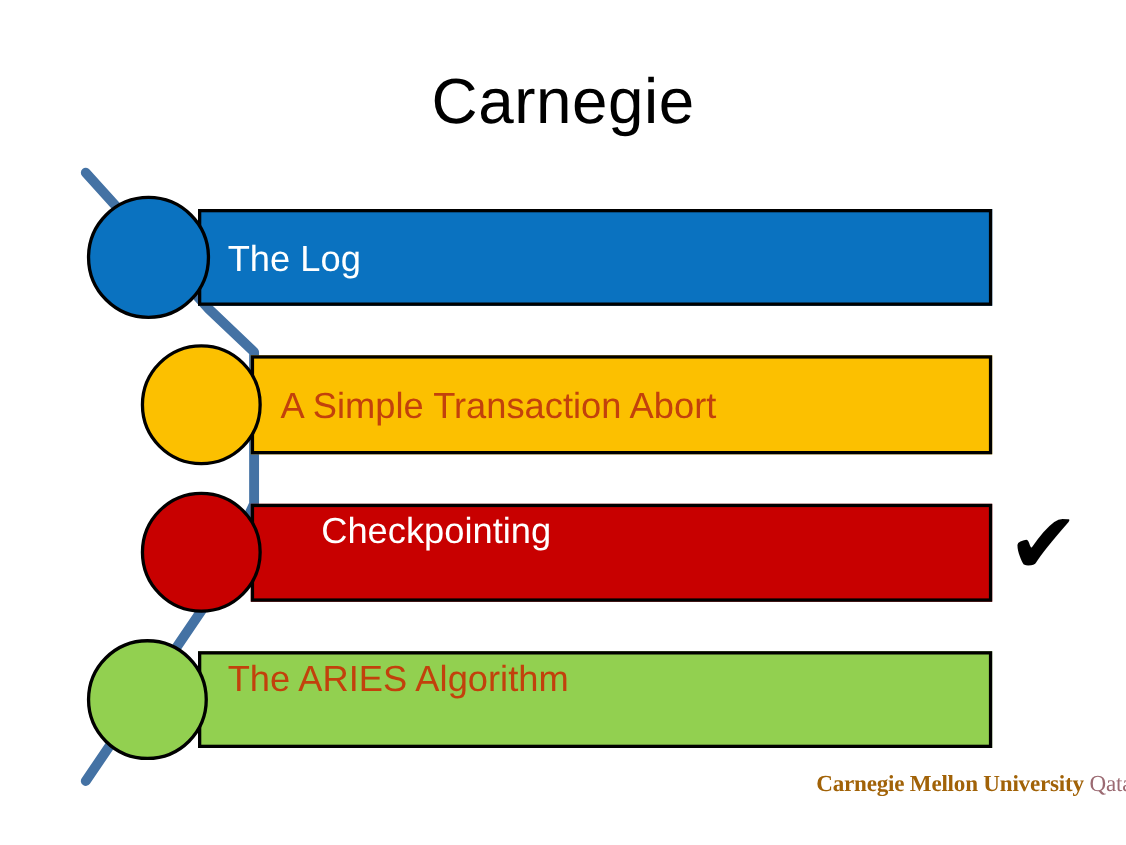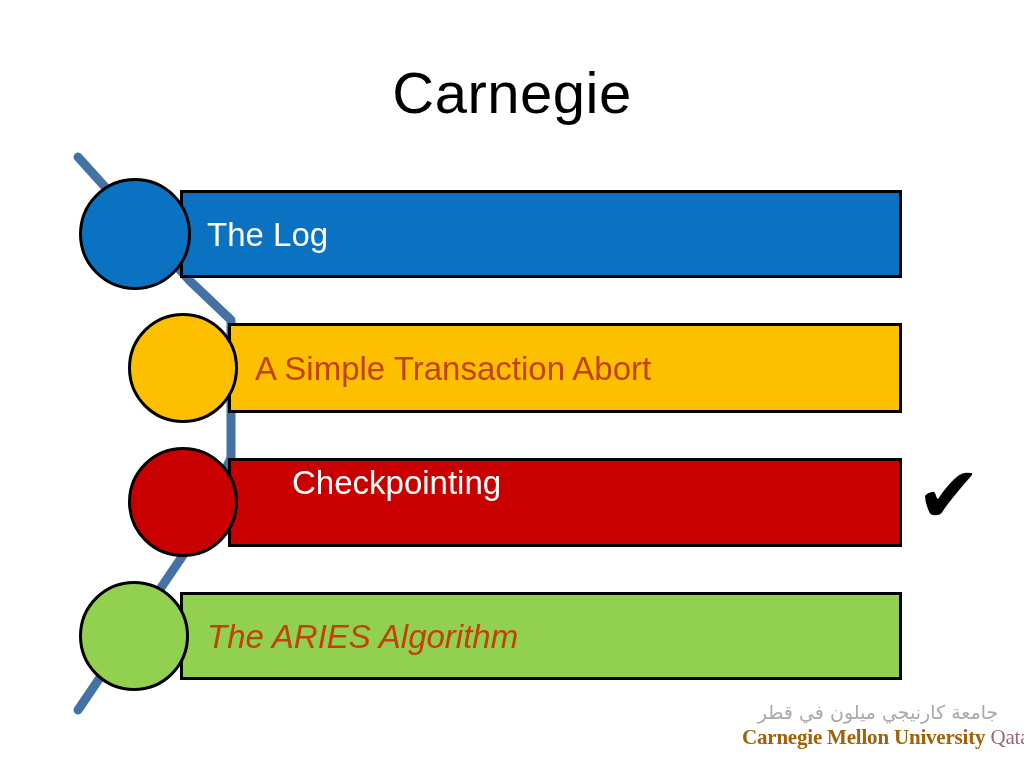--- a/index.html
+++ b/index.html
@@ -151,25 +151,24 @@
 
     <div class="row">
       <div class="bar" style="left:228px; top:458px; width:674px; height:89px; background:#C80000;"></div>
       <div class="node-circle" style="left:128px; top:447px; width:110px; height:110px; background:#C80000;"></div>
       <div class="bar-label label-light" style="left:256px; top:466px;margin-left:36px;">Checkpointing</div>
     </div>
 
     <div class="row">
       <div class="bar" style="left:180px; top:592px; width:722px; height:88px; background:#92D050;"></div>
       <div class="node-circle" style="left:79px; top:581px; width:110px; height:110px; background:#92D050;"></div>
-      <div class="bar-label label-dark" style="left:207px; top:620px;font-style:italic;">The ARIES Algorithm</div>
+      <div class="bar-label label-dark" style="left:207px; top:600px;">The ARIES Algorithm</div>
     </div>
 
     <div id="checkmark">✔</div>
 
   </div>
 
   <div id="logo">
-    <div id="logo-arabic">جامعة كارنيجي ميلون في قطر</div>
     <div id="logo-wordmark"><span id="logo-cmu">Carnegie Mellon University</span> <span id="logo-qatar">Qatar</span></div>
   </div>
 
 </div>
 
 </body></html>

